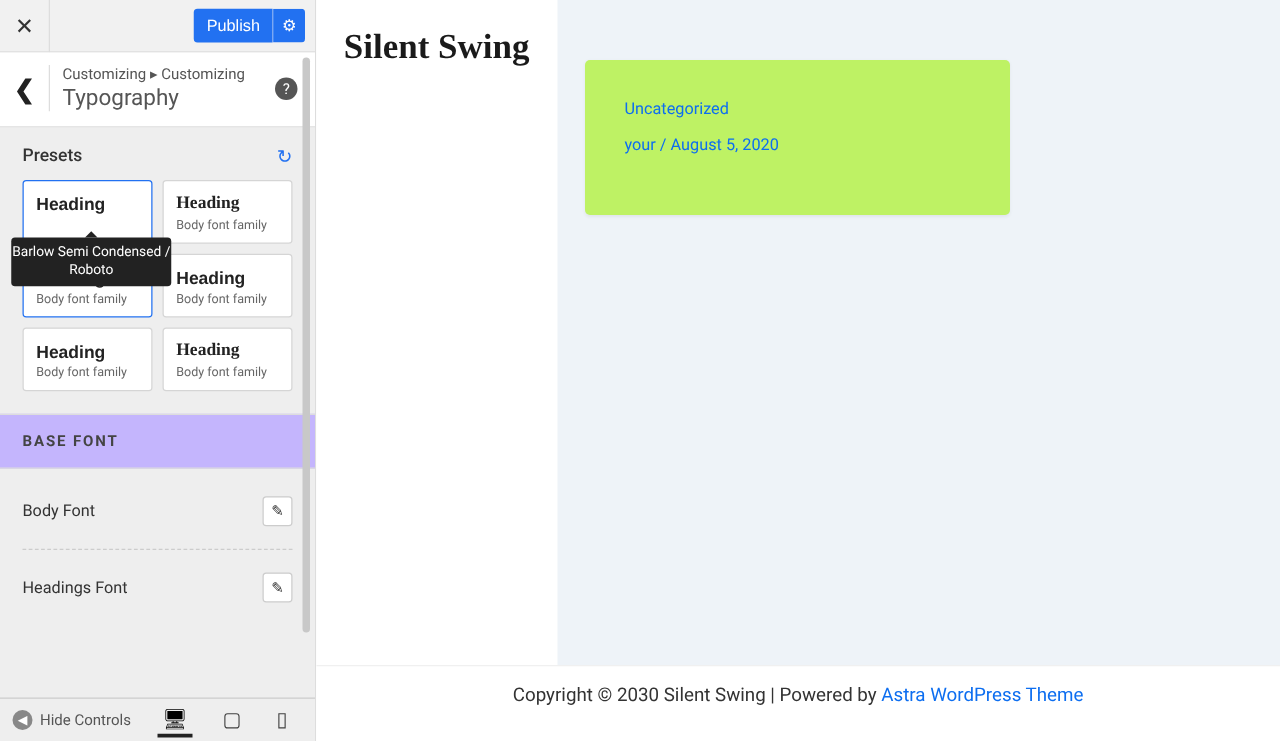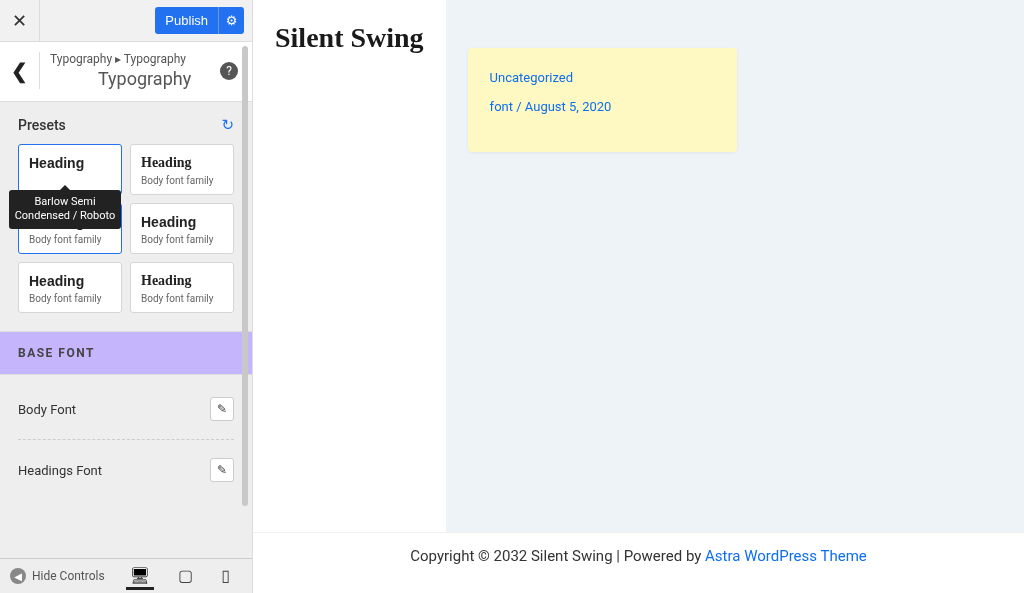--- a/index.html
+++ b/index.html
@@ -10,21 +10,21 @@
   .sidebar-top { display: flex; align-items: center; justify-content: space-between; background: #f1f1f1; height: 42px; padding: 0 8px 0 0; border-bottom: 1px solid #ddd; }
   .close-box { width: 40px; height: 42px; display:flex;align-items:center;justify-content:center; font-size:18px; color:#333; cursor:pointer; border-right:1px solid #ddd;}
   .publish-group { display:flex; align-items:center; gap:0; }
   .publish-btn { background:#2271f1; color:#fff; border:none; font-size:13px; padding:6px 10px; border-top-left-radius:3px;border-bottom-left-radius:3px; cursor:pointer; }
   .publish-gear { background:#2271f1; color:#fff; width:26px;height:27px; display:flex;align-items:center;justify-content:center; border-top-right-radius:3px;border-bottom-right-radius:3px; border-left:1px solid rgba(255,255,255,.3); cursor:pointer; font-size:13px;}
   
   .panel-header { background:#fff; border-bottom:1px solid #ddd; display:flex; align-items:center; padding: 10px 14px 12px 0; }
   .back-btn { width:40px; display:flex;align-items:center;justify-content:center; font-size:20px; font-weight:bold; cursor:pointer; color:#222; border-right:1px solid #ddd; align-self:stretch; margin-right:10px;}
   .panel-header-text { flex:1; }
   .breadcrumb { font-size:12px; color:#555; margin-bottom:2px;}
-  .panel-title { font-size:18px; color:#555; font-weight:400;margin-left:48px;}
+  .panel-title { font-size:18px; color:#555; font-weight:400;}
   .help-icon { width:18px;height:18px;border-radius:50%;background:#555;color:#fff;font-size:12px;display:flex;align-items:center;justify-content:center;cursor:pointer;}
 
   .panel-body { flex:1; overflow-y:auto; }
   
   .section-presets { padding: 14px 18px 18px; }
   .section-presets-head { display:flex; align-items:center; justify-content:space-between; margin-bottom:10px;}
   .section-presets-head .label { font-size:14px; color:#333; font-weight:500;}
   .reset-icon { color:#2271f1; font-size:15px; cursor:pointer; }
   .preset-grid { display:grid; grid-template-columns: 1fr 1fr; gap:8px; }
   .preset-card { background:#fff; border:1px solid #d5d5d5; border-radius:3px; padding:10px 10px 8px; cursor:pointer; position:relative;}
@@ -32,41 +32,41 @@
   .preset-card .h { font-weight:600; color:#222; font-size:14px; margin-bottom:4px; font-family: Georgia, serif;}
   .preset-card .b { font-size:10px; color:#666; }
 
   .preset-card:nth-child(1) .h { font-family: Arial, sans-serif; font-weight:700;}
   .preset-card:nth-child(2) .h { font-family: Georgia, serif; }
   .preset-card:nth-child(3) .h { font-family: Arial, sans-serif; font-weight:700;}
   .preset-card:nth-child(4) .h { font-family: Arial, sans-serif; font-weight:700;}
   .preset-card:nth-child(5) .h { font-family: Arial, sans-serif; font-weight:700;}
   .preset-card:nth-child(6) .h { font-family: Georgia, serif; }
 
-  .tooltip { position:absolute; top:45px; left:-10px; background:#222; color:#fff; font-size:11px; padding:5px 0; border-radius:3px; text-align:center; line-height:1.3; width:112px; z-index:10;}
+  .tooltip { position:absolute; top:45px; left:-10px; background:#222; color:#fff; font-size:11px; padding:5px 0; border-radius:3px; text-align:center; line-height:1.3; width:128px; z-index:10;}
   .tooltip::before { content:""; position:absolute; top:-5px; left:50%; transform:translateX(-50%); border:5px solid transparent; border-bottom-color:#222; border-top:none;}
 
   .section-title { background:#c4b5fd; padding:14px 18px; font-size:12px; font-weight:700; letter-spacing:1.5px; color:#444; border-top:1px solid #ddd; border-bottom:1px solid #ddd;}
   .font-rows { padding: 4px 18px 10px; }
   .font-row { display:flex; align-items:center; justify-content:space-between; padding:18px 0; border-bottom:1px dashed #ccc;text-align:right;}
   .font-row:last-child { border-bottom:none;}
   .font-row-label { font-size:13px; color:#333; }
   .edit-btn { width:24px;height:24px;background:#fff;border:1px solid #ccc;border-radius:3px;display:flex;align-items:center;justify-content:center;cursor:pointer; font-size:12px; color:#333;}
 
   .sidebar-bottom { height:35px; background:#eee; border-top:1px solid #ccc; display:flex; align-items:center; padding:0 10px; gap:18px;}
   .collapse-btn { display:flex;align-items:center; gap:6px; font-size:12px; color:#555; cursor:pointer;}
   .collapse-btn .arrow-circle { width:16px;height:16px;border-radius:50%;background:#888;color:#fff;display:flex;align-items:center;justify-content:center;font-size:10px;}
   .device-icons { display:flex; gap:20px; margin-left:auto; margin-right:8px;}
   .device-icon { font-size:16px; color:#444; cursor:pointer; padding:4px 4px 2px; }
   .device-icon.active { border-bottom:3px solid #222; color:#000;}
   
   .preview { flex:1; display:flex; flex-direction:row; background:#fff; overflow:auto; position:relative;}
   .site-title { font-family: Georgia, "Times New Roman", serif; font-weight:700; font-size:28px; color:#1a1a1a; padding: 22px 22px 20px; }
   .preview-main { background:#eef3f8; flex:1; padding:48px 22px 20px;}
-  .post-card { background:#fef9c3; width:269px; border-radius:4px; padding:22px; box-shadow:0 1px 3px rgba(0,0,0,.06);}
+  .post-card { background:#bef264; width:340px; border-radius:4px; padding:32px; box-shadow:0 1px 3px rgba(0,0,0,.06);}
   .post-cat { color:#0d6ef0; font-size:13px; margin-bottom:14px; }
   .post-title { font-family: Georgia, serif; font-weight:700; font-size:19px; color:#222; margin-bottom:12px;}
   .post-meta { color:#0d6ef0; font-size:13px; margin-bottom:16px;}
   .post-body { color:#4a5360; font-size:14.5px; line-height:1.55;}
   .footer { position:absolute; bottom:0; left:0; right:0; background:#fff; text-align:center; padding:14px 0 28px; font-size:15px; color:#333; border-top:1px solid #f0f0f0;}
   .footer a { color:#0d6ef0; text-decoration:none;}
 
   .scrollbar-fake {
     position:absolute; right:4px; top:46px; width:6px; height:calc(100% - 82px);
     background: transparent;
@@ -91,21 +91,21 @@
           <span>⚙</span>
         </div>
       </div>
     </div>
 
     <div class="panel-header">
       <div class="back-btn">
         <span>❮</span>
       </div>
       <div class="panel-header-text">
-        <div class="breadcrumb">Typography ▸ Typography</div>
+        <div class="breadcrumb">Customizing ▸ Customizing</div>
         <div class="panel-title">Typography</div>
       </div>
       <div class="help-icon">
         <span>?</span>
       </div>
     </div>
 
     <div class="panel-body">
       <div class="section-presets">
         <div class="section-presets-head">
@@ -180,21 +180,21 @@
       </div>
     </div>
   </div>
 
   <div class="preview">
     <div class="site-title">Silent Swing</div>
     <div class="preview-main">
       <div class="post-card">
         <div class="post-cat">Uncategorized</div>
         <div class="post-meta">
-          <span>font</span><span> / </span><span>August 5, 2020</span>
+          <span>your</span><span> / </span><span>August 5, 2020</span>
         </div>
       </div>
     </div>
     <div class="footer">
-      <span>Copyright © 2032 Silent Swing | Powered by </span><a href="#">Astra WordPress Theme</a>
+      <span>Copyright © 2030 Silent Swing | Powered by </span><a href="#">Astra WordPress Theme</a>
     </div>
   </div>
 </div>
 
 </body></html>

